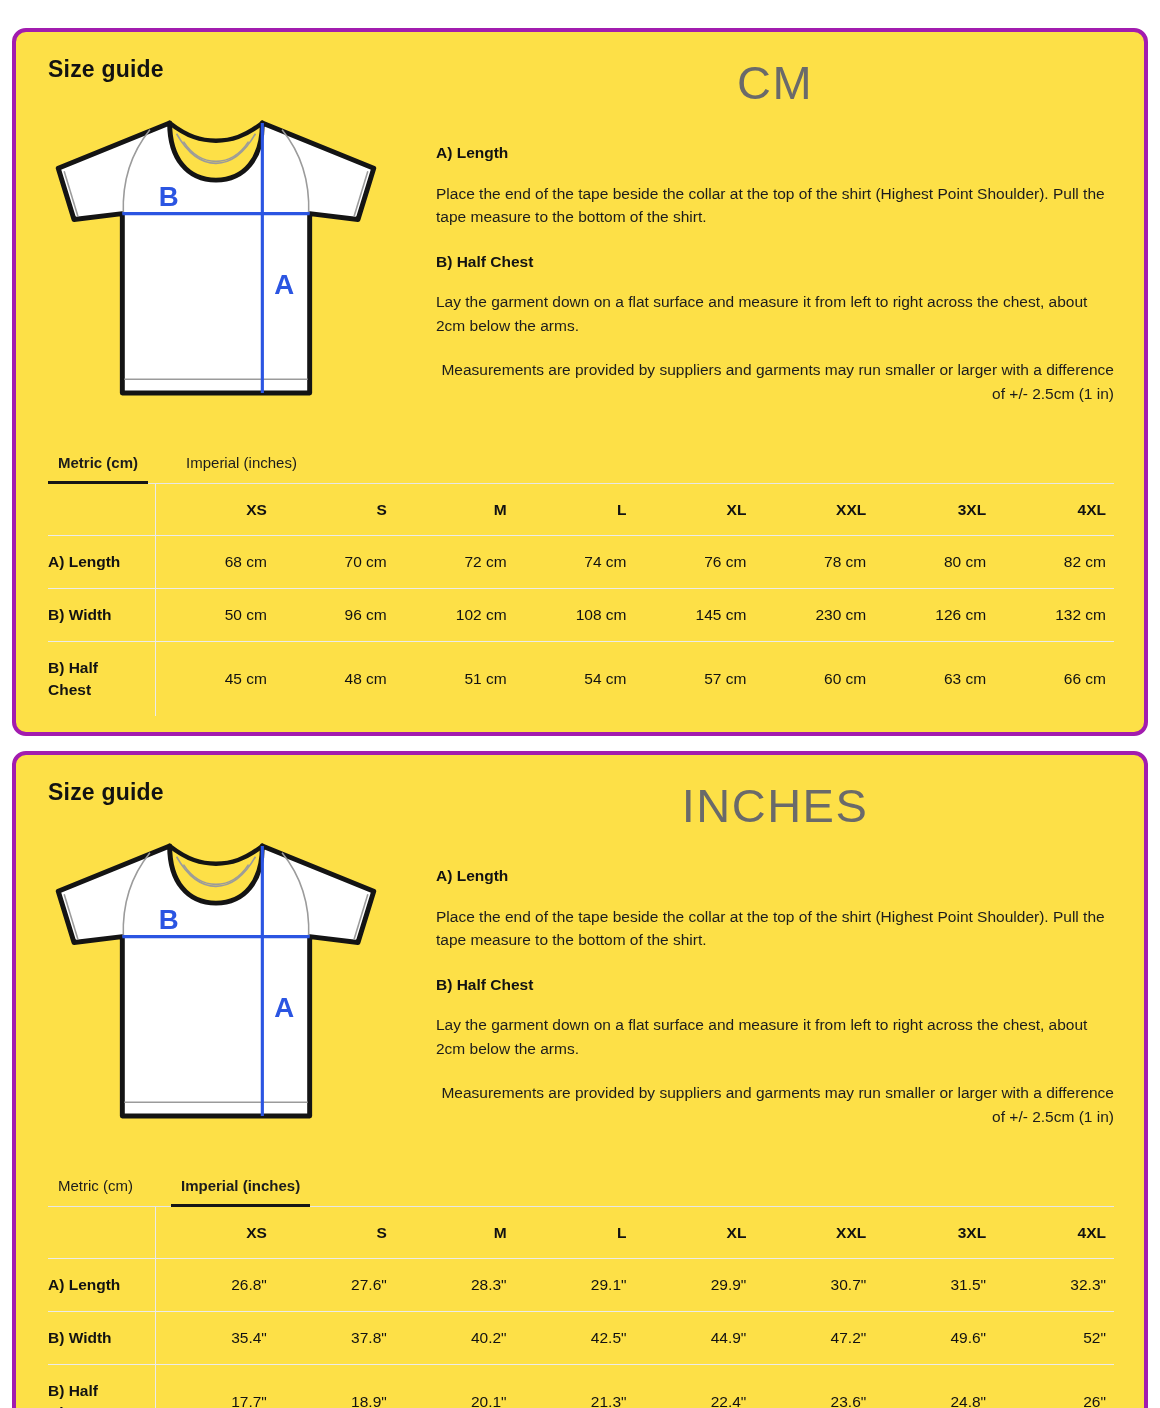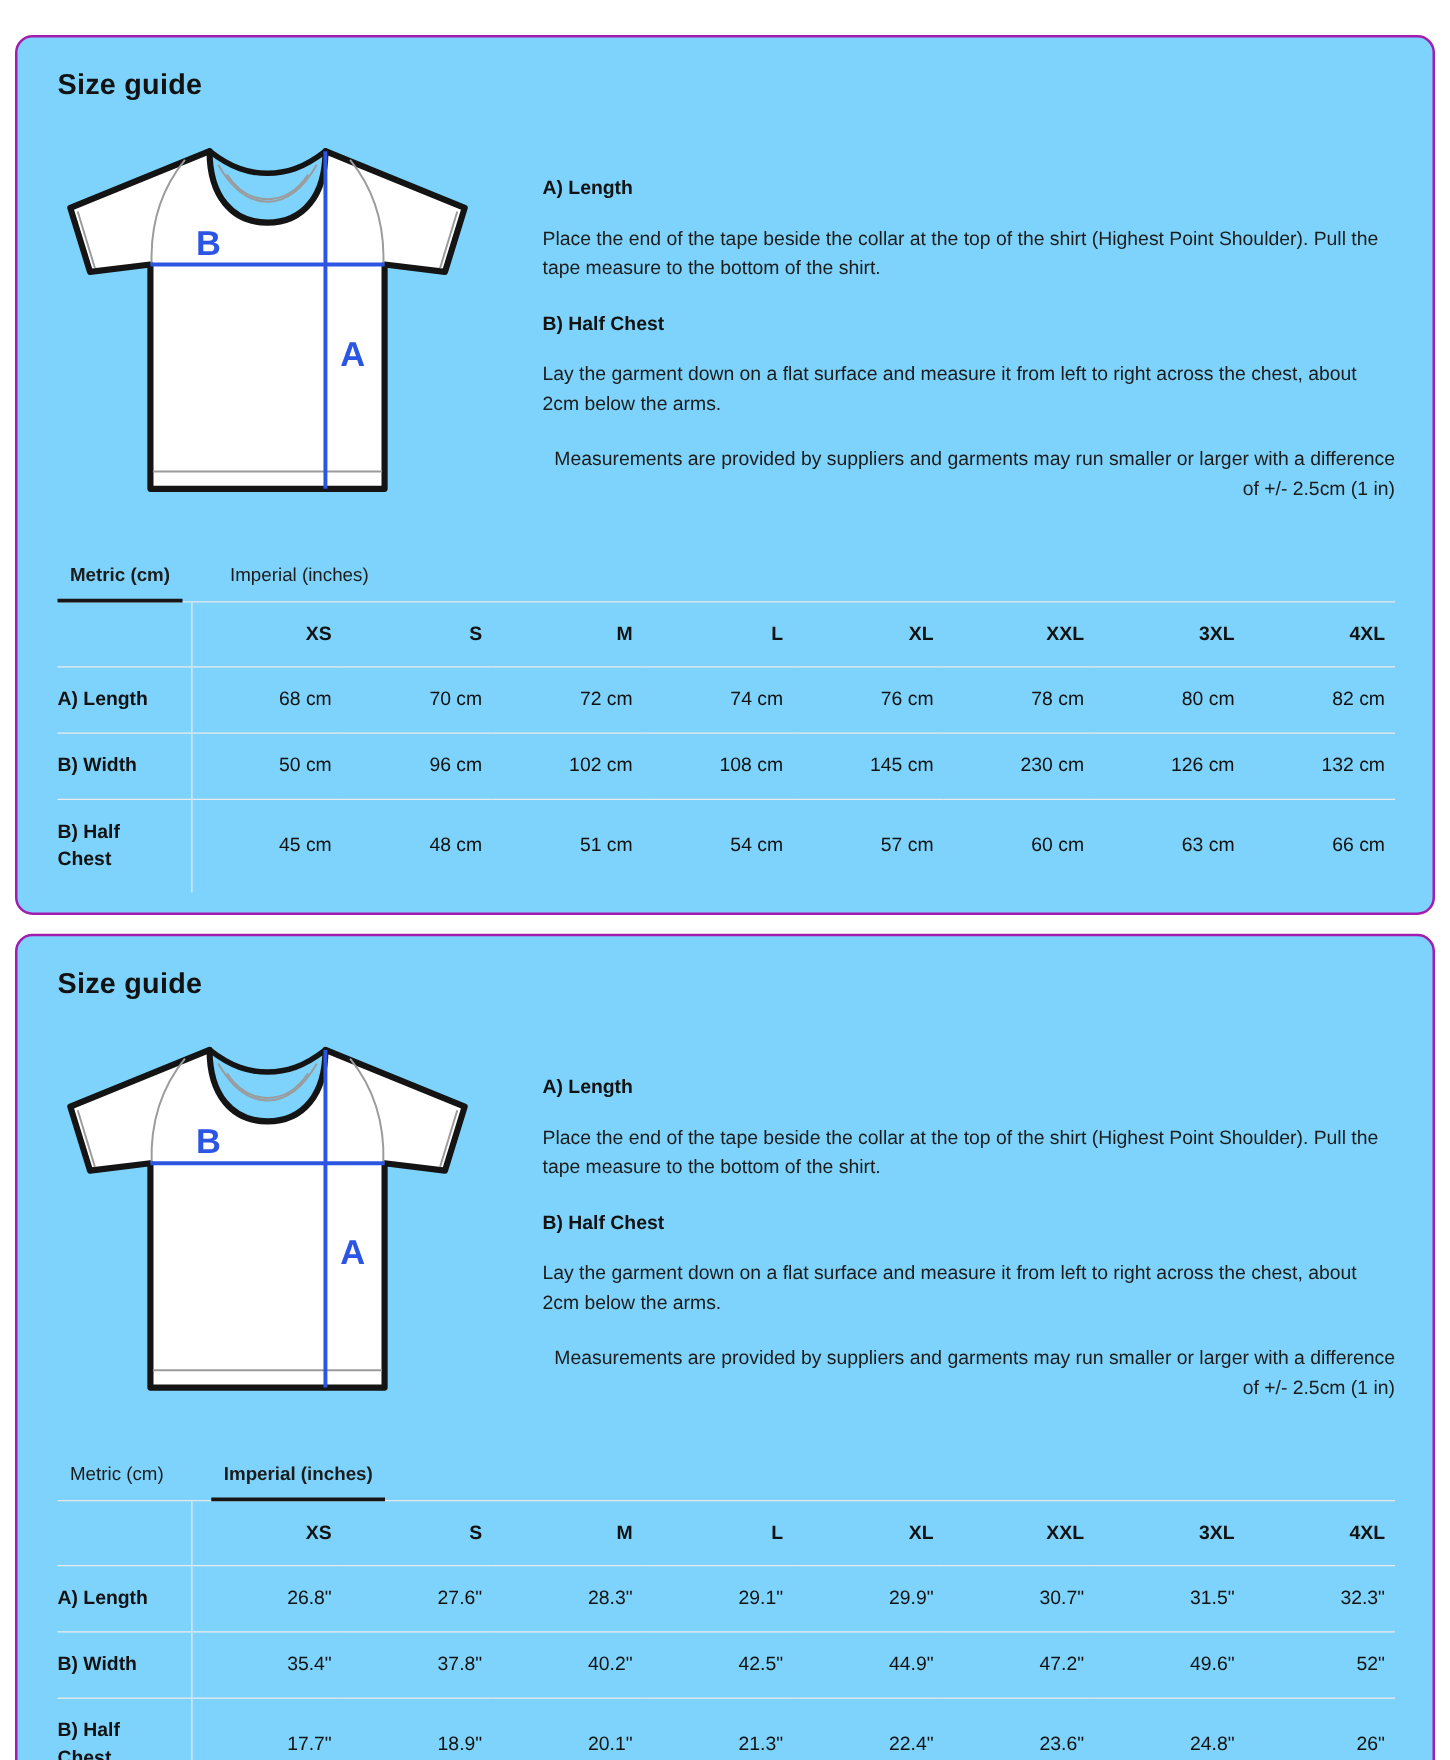--- a/index.html
+++ b/index.html
@@ -7,22 +7,22 @@
   body {
     width: 1160px;
     font-family: "Liberation Sans", sans-serif;
     color: #161616;
     -webkit-font-smoothing: antialiased;
   }
   .page { padding: 28px 12px 18px; display: flex; flex-direction: column; gap: 15px; }
 
   .panel {
     position: relative;
-    background: #7dd3fc;
-    border: 2px solid #a21caf;
+    background: #fde047;
+    border: 4px solid #a21caf;
     border-radius: 14px;
     padding: 24px 30px 16px 32px;
   }
   .panel-title {
     font-size: 23px;
     font-weight: bold;
     letter-spacing: .2px;
     color: #121212;
   }
   .unit-label {
@@ -83,20 +83,21 @@
     line-height: 22px;
   }
 </style>
 </head>
 <body>
 
 <div class="page">
 
   <section class="panel">
     <div class="panel-title">Size guide</div>
+    <div class="unit-label">CM</div>
 
     <div class="panel-body">
       <div class="diagram">
         <svg viewBox="0 0 340 285" xmlns="http://www.w3.org/2000/svg">
           <path class="shirt-outline" d="M 123,6 L 10,52 L 26,104 L 75,98 L 75,280 L 265,280 L 265,98 L 314,104 L 330,52 L 217,6
                    C 217,42 199,64 170,64 C 141,64 123,42 123,6 Z"></path>
           <path class="shirt-line-bold" d="M 123,6 C 141,20 155,24 170,24 C 185,24 199,20 217,6"></path>
           <path class="shirt-detail" d="M 130,17 C 142,38 155,47 170,47 C 185,47 198,38 210,17"></path>
           <path class="shirt-detail" d="M 137,25 C 147,40 158,45 170,45 C 182,45 193,40 203,25"></path>
           <path class="shirt-detail" d="M 16,55 L 30,101"></path>
@@ -176,20 +177,21 @@
             <td>60 cm</td>
             <td>63 cm</td>
             <td>66 cm</td>
           </tr>
         </tbody>
       </table>
   </section>
 
   <section class="panel">
     <div class="panel-title">Size guide</div>
+    <div class="unit-label">INCHES</div>
 
     <div class="panel-body">
       <div class="diagram">
         <svg viewBox="0 0 340 285" xmlns="http://www.w3.org/2000/svg">
           <path class="shirt-outline" d="M 123,6 L 10,52 L 26,104 L 75,98 L 75,280 L 265,280 L 265,98 L 314,104 L 330,52 L 217,6
                    C 217,42 199,64 170,64 C 141,64 123,42 123,6 Z"></path>
           <path class="shirt-line-bold" d="M 123,6 C 141,20 155,24 170,24 C 185,24 199,20 217,6"></path>
           <path class="shirt-detail" d="M 130,17 C 142,38 155,47 170,47 C 185,47 198,38 210,17"></path>
           <path class="shirt-detail" d="M 137,25 C 147,40 158,45 170,45 C 182,45 193,40 203,25"></path>
           <path class="shirt-detail" d="M 16,55 L 30,101"></path>

